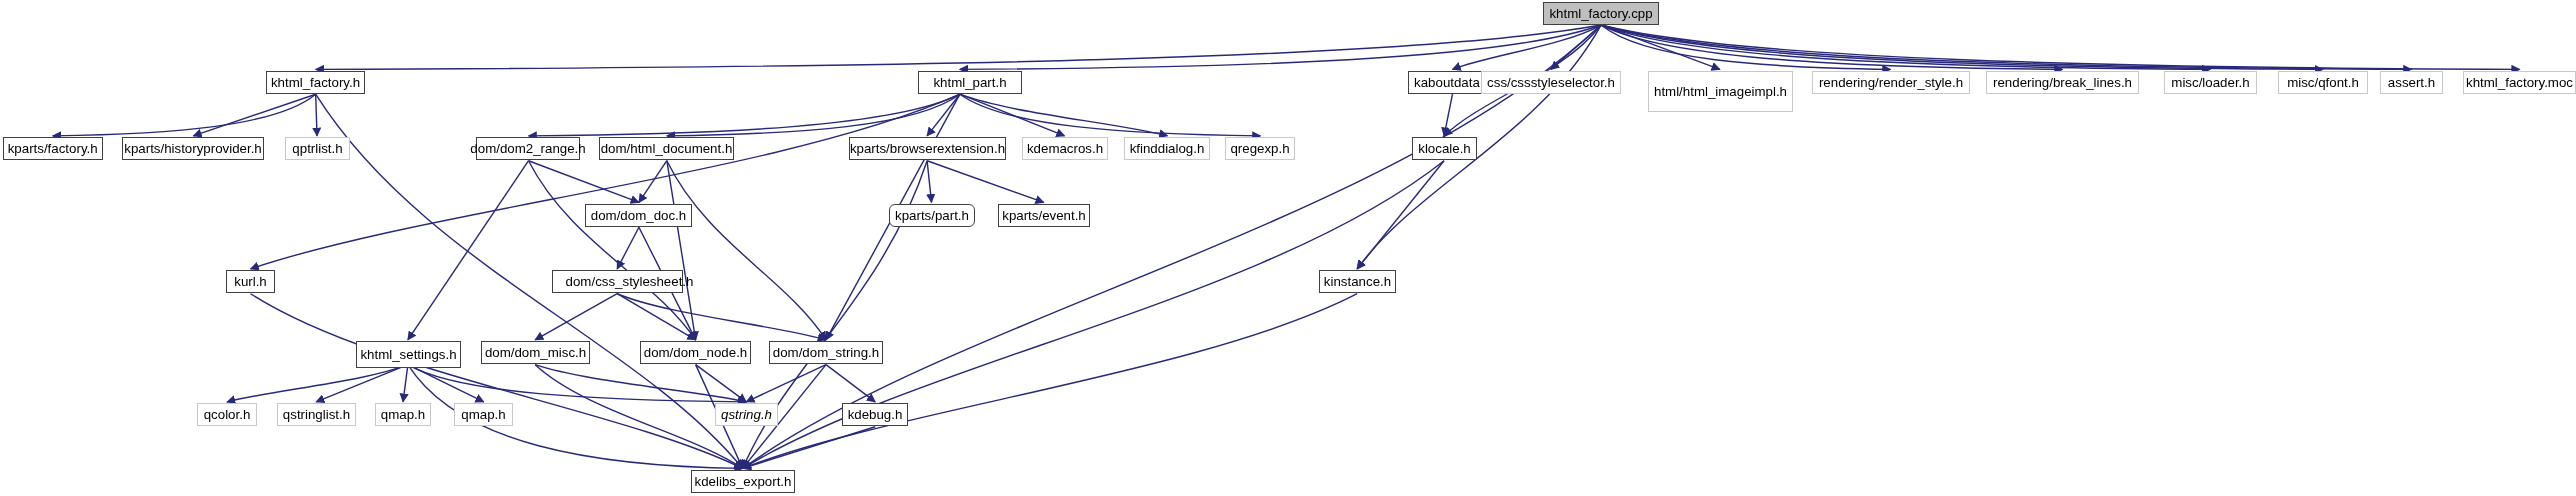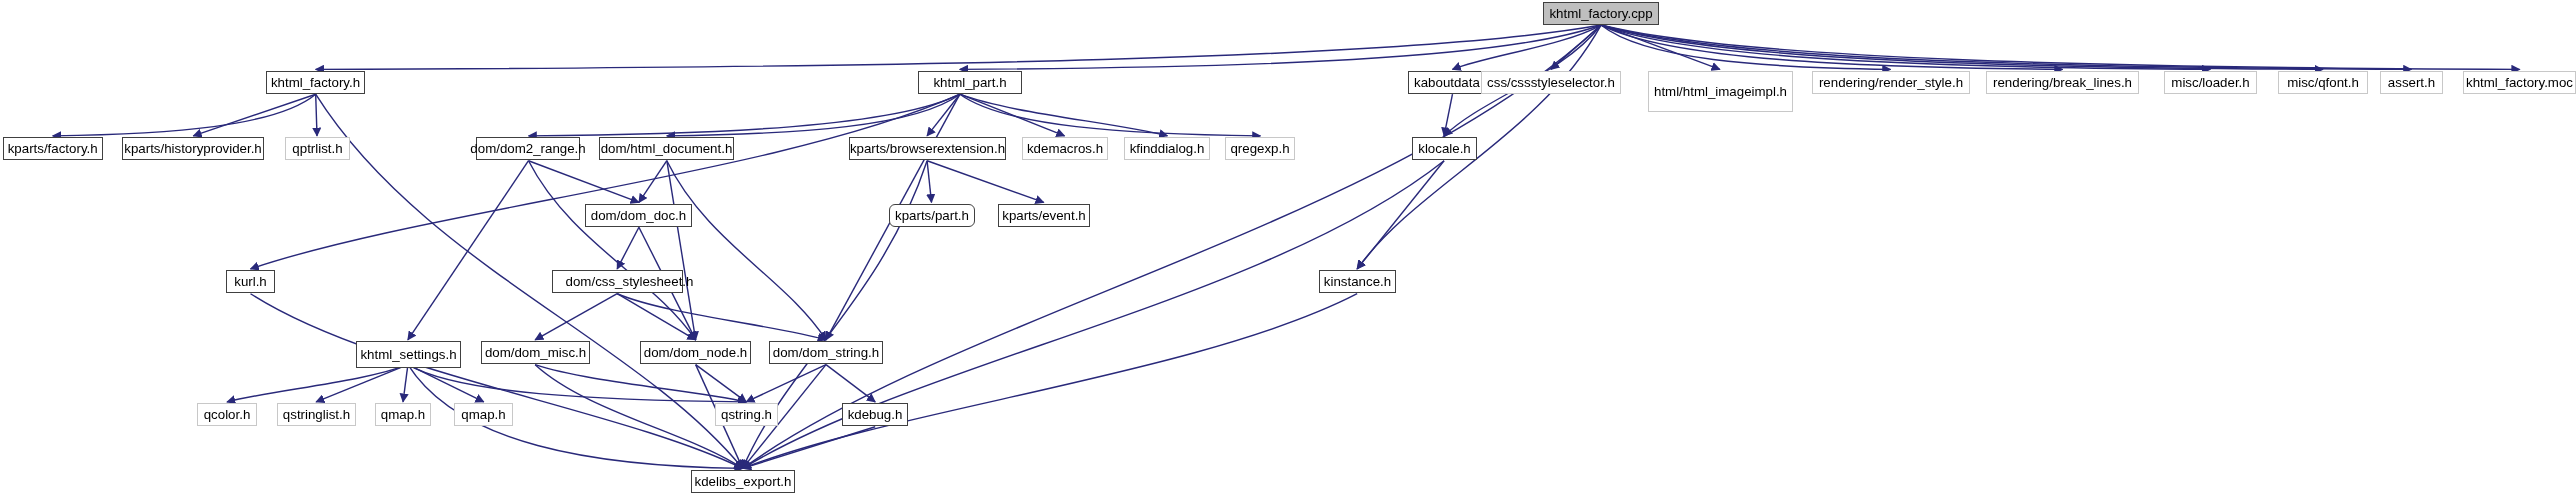--- a/index.html
+++ b/index.html
@@ -203,21 +203,21 @@
       </div>
       <div class="node light" style="left: 277px; top: 403px; width: 79px; height: 23px;">
         <span>qstringlist.h</span>
       </div>
       <div class="node light" style="left: 375px; top: 403px; width: 56px; height: 23px;">
         <span>qmap.h</span>
       </div>
       <div class="node light" style="left: 454px; top: 403px; width: 59px; height: 23px;">
         <span>qmap.h</span>
       </div>
-      <div class="node light" style="left: 715px; top: 403px; width: 63px; height: 23px;">
+      <div class="node light" style="left: 715px; top: 403px; width: 63px; height: 23px; font-style: italic;">
         <span>qstring.h</span>
       </div>
       <div class="node solid" style="left: 842px; top: 403px; width: 66px; height: 23px;">
         <span>kdebug.h</span>
       </div>
       <div class="node solid" style="left: 691px; top: 470px; width: 104px; height: 23px;">
         <span>kdelibs_export.h</span>
       </div>
     </div>
 </div>

